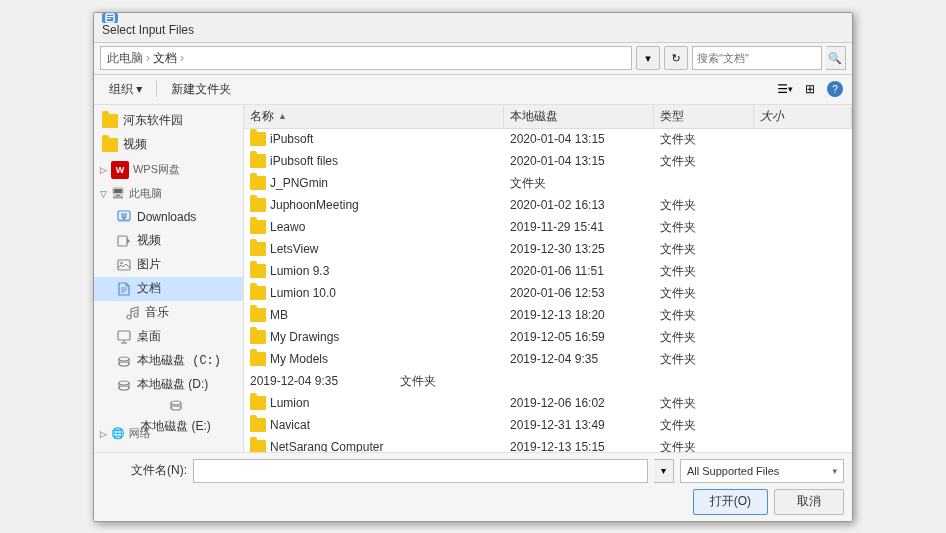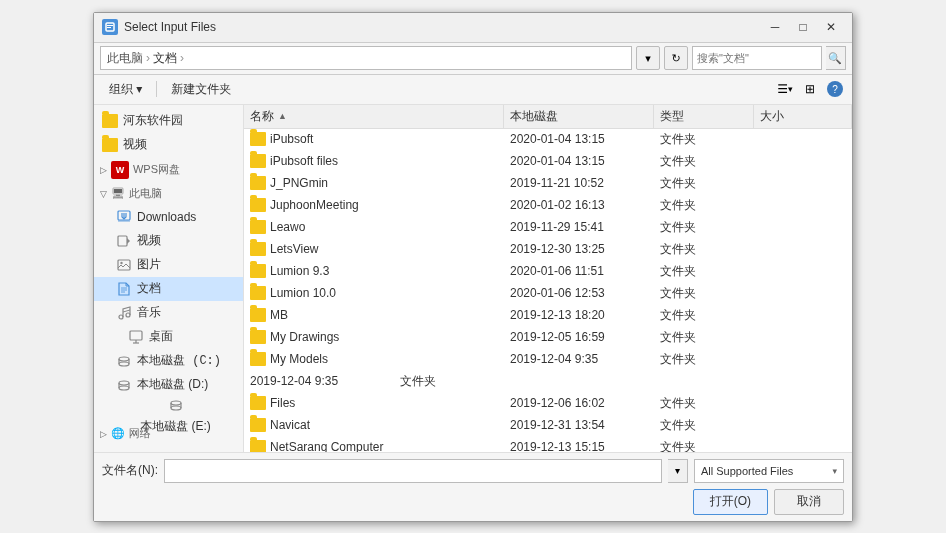--- a/index.html
+++ b/index.html
@@ -16,23 +16,24 @@
       border-radius: 2px;
       position: relative;
     }
 
     
     .title-bar {
       background: #f0f0f0;
       border-bottom: 1px solid #ccc;
       height: 30px;
       display: flex;
-      align-items: center;
+      align-items: flex-start;
       padding: 0 8px;
       user-select: none;
+      flex-direction: column;
     }
     .title-bar-icon {
       width: 16px; height: 16px; margin-right: 6px;
       background: #4a90d9;
       border-radius: 2px;
       display: flex; align-items: center; justify-content: center;
       color: white; font-size: 10px; font-weight: bold;
     }
     .title-bar-text {
       flex: 1;
@@ -203,21 +204,21 @@
       padding: 0 6px;
       font-size: 12px;
       color: #333;
       border-right: 1px solid #ddd;
       cursor: pointer;
       user-select: none;
     }
     .col-name { width: 260px; }
     .col-date { width: 150px; }
     .col-type { width: 100px; }
-    .col-size { flex: 1; }
+    .col-size { flex: 1; font-style: italic; }
     .col-sort-arrow { margin-left: 4px; font-size: 9px; color: #666; }
 
     .file-list-body {
       flex: 1;
       overflow-y: auto;
       background: white;
     }
     .file-row {
       height: 22px;
       display: flex;
@@ -260,20 +261,21 @@
       background: #f5f5f5;
       padding: 6px 8px;
       display: flex;
       flex-direction: column;
       gap: 6px;
     }
     .filename-row {
       display: flex;
       align-items: center;
       gap: 6px;
+      margin-left: 29px;
     }
     .filename-label {
       font-size: 12px;
       color: #333;
       white-space: nowrap;
     }
     .filename-input-wrap {
       flex: 1;
       height: 24px;
       border: 1px solid #bbb;
@@ -287,21 +289,21 @@
     }
     .filename-dropdown-btn {
       width: 20px; height: 24px;
       border: 1px solid #bbb; border-left: none;
       background: #f0f0f0;
       cursor: pointer;
       display: flex; align-items: center; justify-content: center;
       font-size: 10px;
     }
     .filetype-select {
-      width: 150px; height: 24px;
+      width: 164px; height: 24px;
       border: 1px solid #bbb;
       background: white;
       display: flex; align-items: center;
       padding: 0 6px;
       cursor: pointer;
       font-size: 12px;
       gap: 4px;
     }
     .filetype-text { flex: 1; font-size: 11px; color: #333; }
     .filetype-arrow { font-size: 9px; color: #666; }
@@ -470,32 +472,32 @@
             <svg width="14" height="14" viewBox="0 0 14 14">
                 <path d="M2,1 L9,1 L12,4 L12,13 L2,13 Z" fill="none" stroke="#4a90d9" stroke-width="1.2"></path>
                 <polyline points="9,1 9,4 12,4" fill="none" stroke="#4a90d9" stroke-width="1"></polyline>
                 <line x1="4" y1="6" x2="10" y2="6" stroke="#4a90d9" stroke-width="0.8"></line>
                 <line x1="4" y1="8" x2="10" y2="8" stroke="#4a90d9" stroke-width="0.8"></line>
                 <line x1="4" y1="10" x2="8" y2="10" stroke="#4a90d9" stroke-width="0.8"></line>
               </svg>
           </div>
           <span>文档</span>
         </div>
-        <div class="sidebar-item" style="padding-left:22px;">
+        <div class="sidebar-item" style="padding-left:22px;margin-left:8px;">
           <div class="icon">
             <svg width="14" height="14" viewBox="0 0 14 14">
                 <circle cx="4" cy="11" r="2" fill="none" stroke="#888" stroke-width="1.2"></circle>
                 <circle cx="11" cy="9" r="2" fill="none" stroke="#888" stroke-width="1.2"></circle>
                 <polyline points="6,11 6,3 13,1 13,9" fill="none" stroke="#888" stroke-width="1.2"></polyline>
                 <line x1="6" y1="6" x2="13" y2="4" stroke="#888" stroke-width="1"></line>
               </svg>
           </div>
           <span>音乐</span>
         </div>
-        <div class="sidebar-item" style="padding-left:22px;margin-left:12px;">
+        <div class="sidebar-item" style="padding-left:22px;">
           <div class="icon">
             <svg width="14" height="14" viewBox="0 0 14 14">
                 <rect x="1" y="1" width="12" height="9" rx="1" fill="none" stroke="#888" stroke-width="1.2"></rect>
                 <line x1="7" y1="10" x2="7" y2="13" stroke="#888" stroke-width="1.2"></line>
                 <line x1="4" y1="13" x2="10" y2="13" stroke="#888" stroke-width="1.2"></line>
               </svg>
           </div>
           <span>桌面</span>
         </div>
         <div class="sidebar-item" style="padding-left:22px;font-family:Liberation Mono, monospace;">
@@ -587,23 +589,20 @@
       </div>
       <div class="file-cell col-size">
         <span></span>
       </div>
     </div>
           <div class="file-row">
       <div class="file-cell col-name">
         <div class="folder-icon"></div>
         <span>J_PNGmin</span>
       </div>
-      <div class="file-cell col-date">
-        <span>2019-11-21 10:52</span>
-      </div>
       <div class="file-cell col-type">
         <span>文件夹</span>
       </div>
       <div class="file-cell col-size">
         <span></span>
       </div>
     </div>
           <div class="file-row">
       <div class="file-cell col-name">
         <div class="folder-icon"></div>
@@ -731,39 +730,39 @@
       <div class="file-cell col-type">
         <span>文件夹</span>
       </div>
       <div class="file-cell col-size">
         <span></span>
       </div>
     </div>
           <div class="file-row">
       <div class="file-cell col-name">
         <div class="folder-icon"></div>
-        <span>Files</span>
+        <span>Lumion</span>
       </div>
       <div class="file-cell col-date">
         <span>2019-12-06 16:02</span>
       </div>
       <div class="file-cell col-type">
         <span>文件夹</span>
       </div>
       <div class="file-cell col-size">
         <span></span>
       </div>
     </div>
           <div class="file-row">
       <div class="file-cell col-name">
         <div class="folder-icon"></div>
         <span>Navicat</span>
       </div>
       <div class="file-cell col-date">
-        <span>2019-12-31 13:54</span>
+        <span>2019-12-31 13:49</span>
       </div>
       <div class="file-cell col-type">
         <span>文件夹</span>
       </div>
       <div class="file-cell col-size">
         <span></span>
       </div>
     </div>
           <div class="file-row">
       <div class="file-cell col-name">

